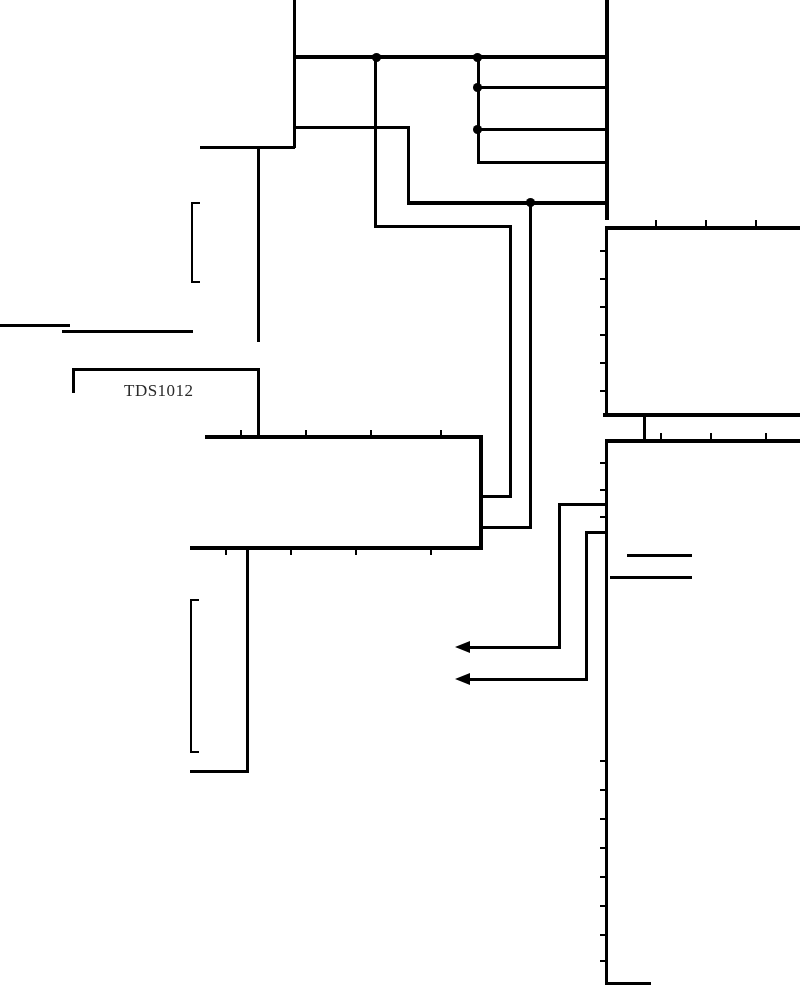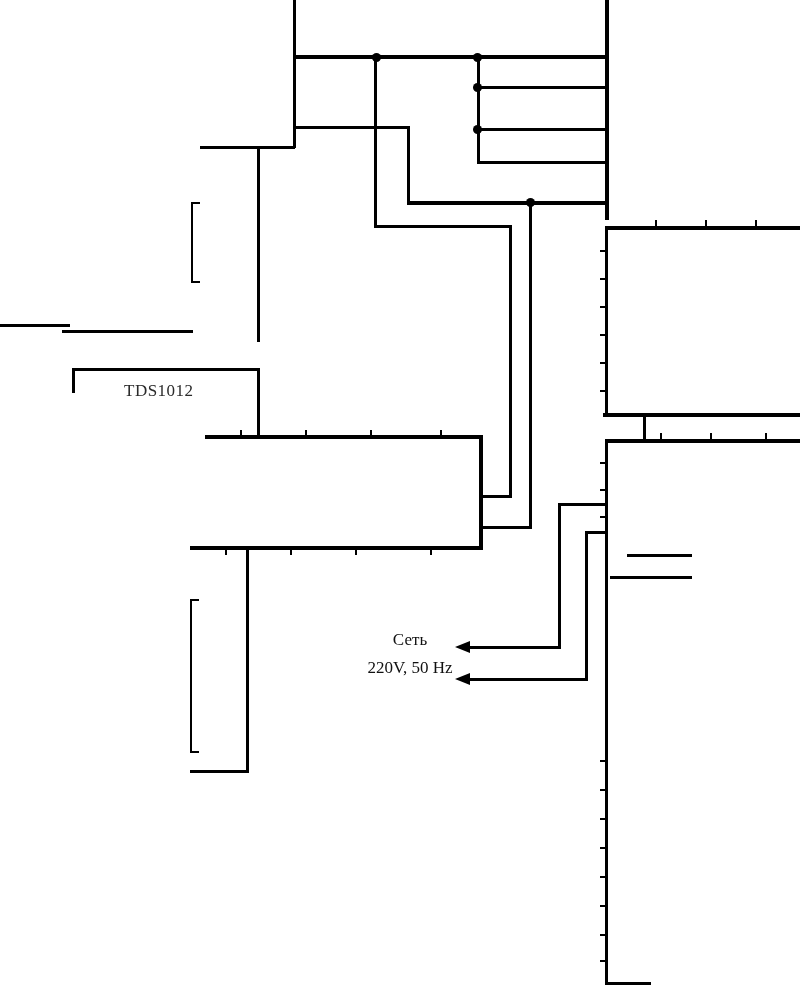--- a/index.html
+++ b/index.html
@@ -104,24 +104,20 @@
   <div class="hl" style="left:468px;top:646px;width:92px;height:3px"></div>
   <div class="vl" style="left:558px;top:503px;width:3px;height:146px"></div>
   <div class="hl" style="left:558px;top:503px;width:49px;height:3px"></div>
   <div class="hl" style="left:468px;top:678px;width:119px;height:3px"></div>
   <div class="vl" style="left:585px;top:531px;width:3px;height:150px"></div>
   <div class="hl" style="left:585px;top:531px;width:22px;height:3px"></div>
 
   <div class="arrow-left" style="left:455px;top:641px"></div>
   <div class="arrow-left" style="left:455px;top:673px"></div>
 
-  <div class="label label-mains">
-    <div>Сеть</div>
-    <div>220V, 50 Hz</div>
-  </div>
 
 <div class="tick" style="left: 600px; top: 250px; width: 5px; height: 2px;"></div>
     <div class="tick" style="left: 600px; top: 278px; width: 5px; height: 2px;"></div>
     <div class="tick" style="left: 600px; top: 306px; width: 5px; height: 2px;"></div>
     <div class="tick" style="left: 600px; top: 334px; width: 5px; height: 2px;"></div>
     <div class="tick" style="left: 600px; top: 362px; width: 5px; height: 2px;"></div>
     <div class="tick" style="left: 600px; top: 390px; width: 5px; height: 2px;"></div>
     <div class="tick" style="left: 600px; top: 462px; width: 5px; height: 2px;"></div>
     <div class="tick" style="left: 600px; top: 489px; width: 5px; height: 2px;"></div>
     <div class="tick" style="left: 600px; top: 516px; width: 5px; height: 2px;"></div>

